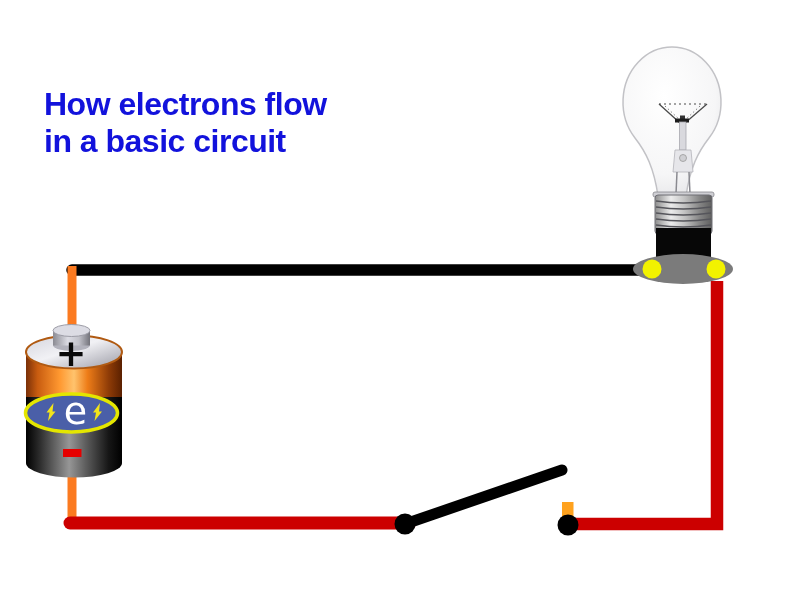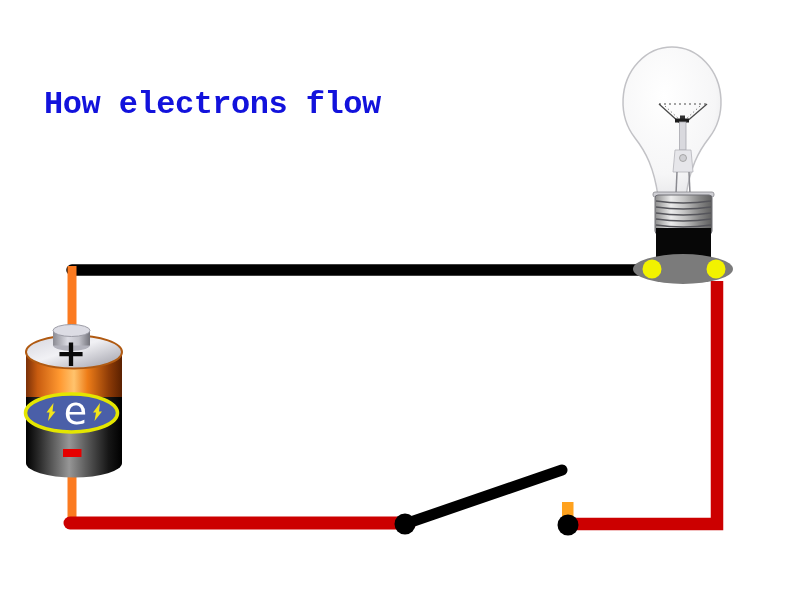--- a/index.html
+++ b/index.html
@@ -6,38 +6,39 @@
   .stage{
     position:relative;
     width:800px;height:600px;
     background:#ffffff;
     overflow:hidden;
     font-family:"DejaVu Serif", serif;
   }
   .title{
     position:absolute;
     left:44px;top:86px;
-    font-family:Liberation Mono, monospace;
+    font-family:Liberation Sans, sans-serif;
     font-weight:bold;
     font-size:32px;
     line-height:37px;
     color:#1212DC;
     letter-spacing:-0.5px;
     white-space:nowrap;
   }
   .circuit-svg{position:absolute;left:0;top:0;}
   text{user-select:none;}
 </style>
 </head>
 <body>
 
 <div class="stage">
 
   <div class="title">
     <div>How electrons flow</div>
+    <div>in a basic circuit</div>
   </div>
 
   <svg class="circuit-svg" width="800" height="600" viewBox="0 0 800 600">
     <defs>
       <linearGradient id="orangeBody" x1="0" y1="0" x2="1" y2="0">
         <stop offset="0" stop-color="#7a3008"></stop>
         <stop offset="0.12" stop-color="#c85c10"></stop>
         <stop offset="0.35" stop-color="#ff9830"></stop>
         <stop offset="0.5" stop-color="#ffc36d"></stop>
         <stop offset="0.64" stop-color="#ee7d18"></stop>

